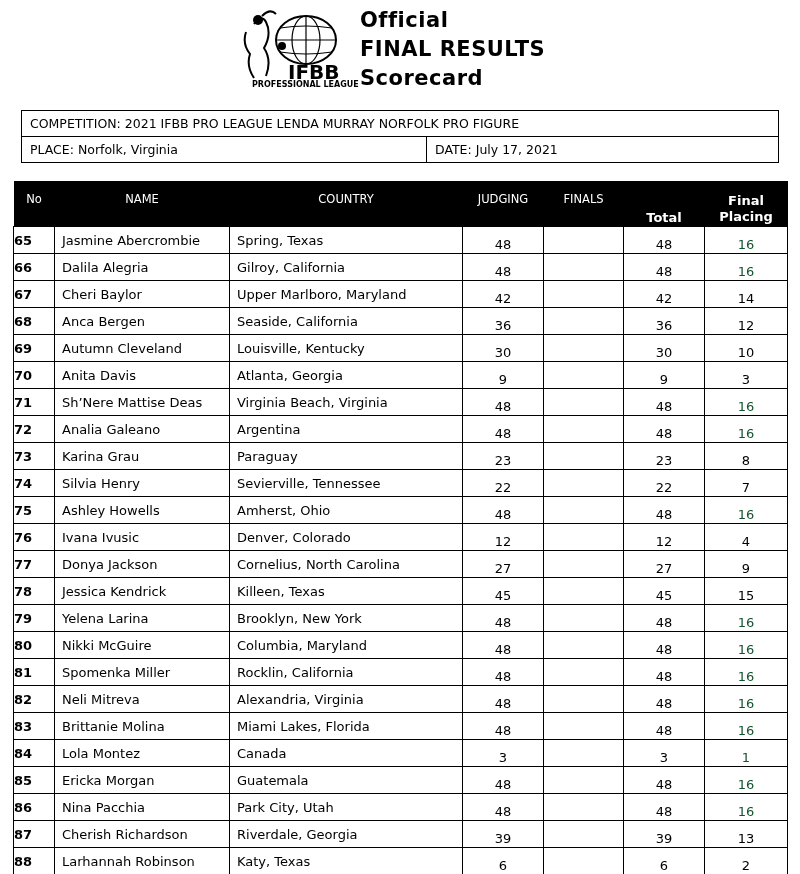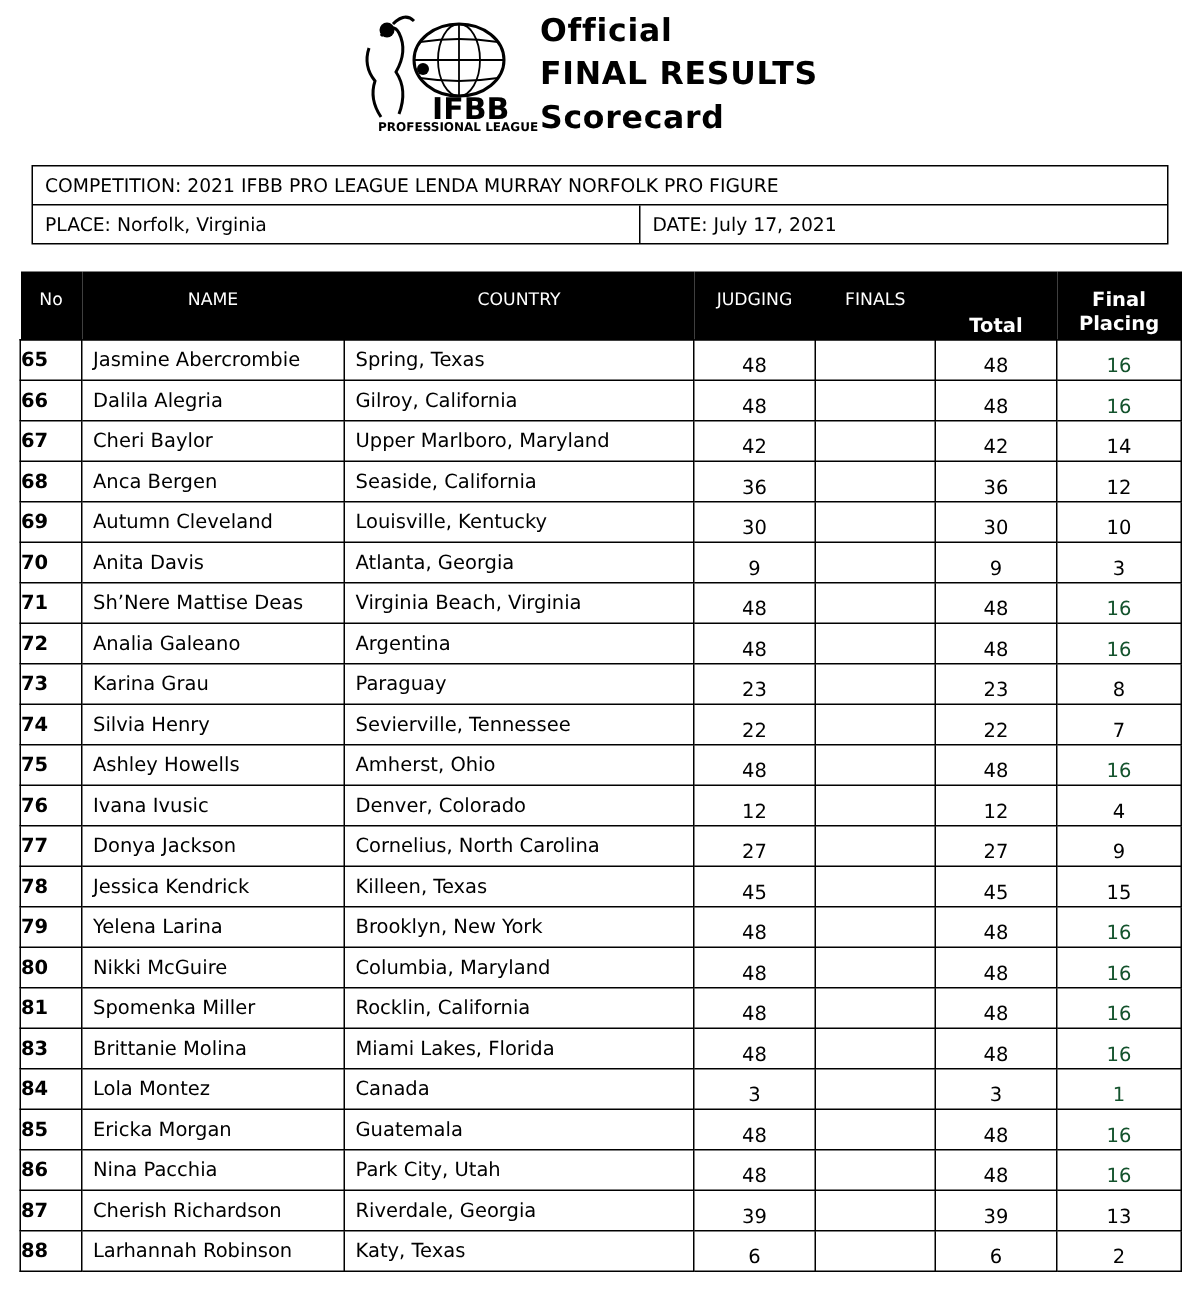--- a/index.html
+++ b/index.html
@@ -236,20 +236,29 @@
       <tr>
         <td class="no">81</td>
         <td class="name">Spomenka Miller</td>
         <td class="country">Rocklin, California</td>
         <td class="num">48</td>
         <td class="num"></td>
         <td class="num">48</td>
         <td class="num place red">16</td>
       </tr>
       <tr>
+        <td class="no">82</td>
+        <td class="name">Neli Mitreva</td>
+        <td class="country">Alexandria, Virginia</td>
+        <td class="num">48</td>
+        <td class="num"></td>
+        <td class="num">48</td>
+        <td class="num place red">16</td>
+      </tr>
+      <tr>
         <td class="no">83</td>
         <td class="name">Brittanie Molina</td>
         <td class="country">Miami Lakes, Florida</td>
         <td class="num">48</td>
         <td class="num"></td>
         <td class="num">48</td>
         <td class="num place red">16</td>
       </tr>
       <tr>
         <td class="no">84</td>

